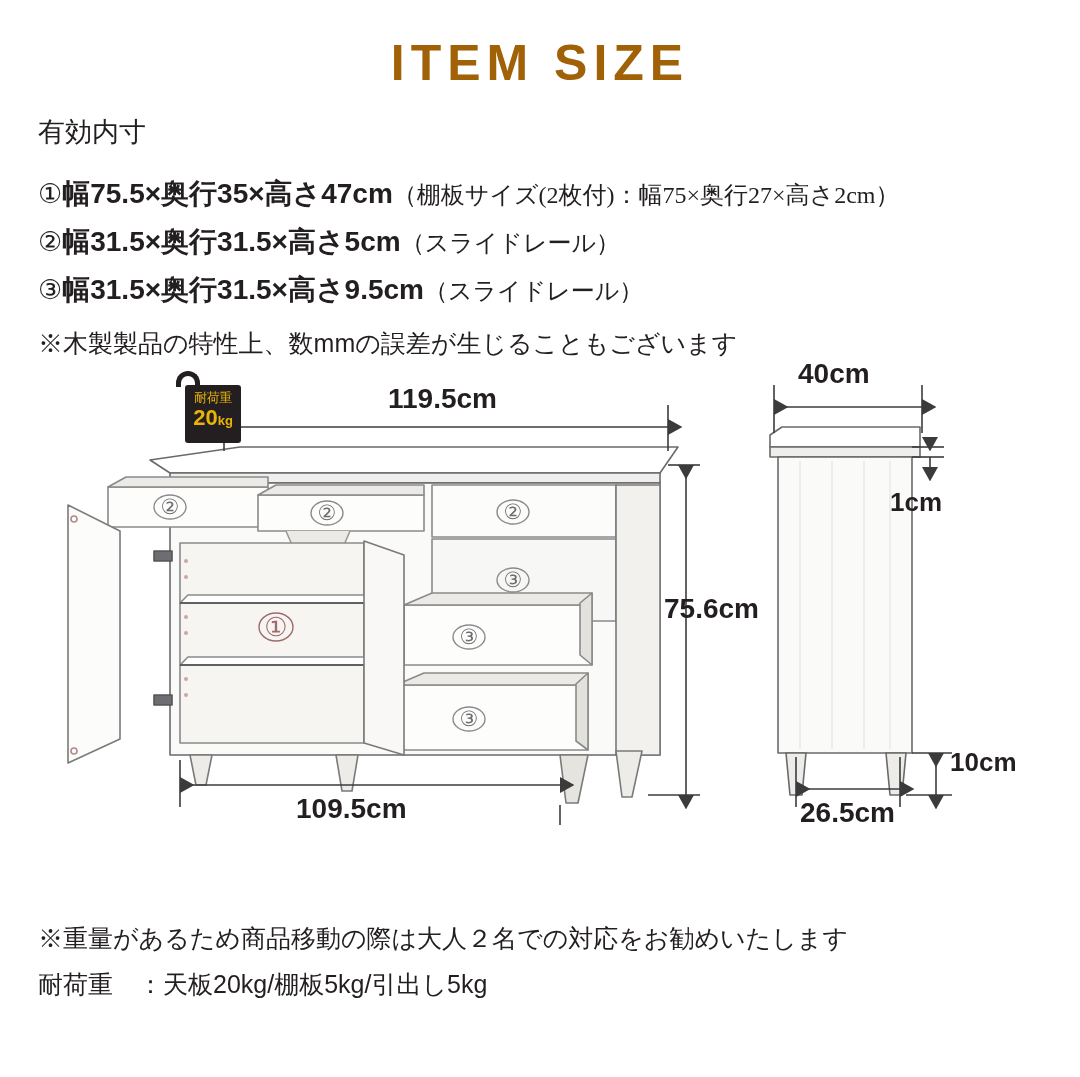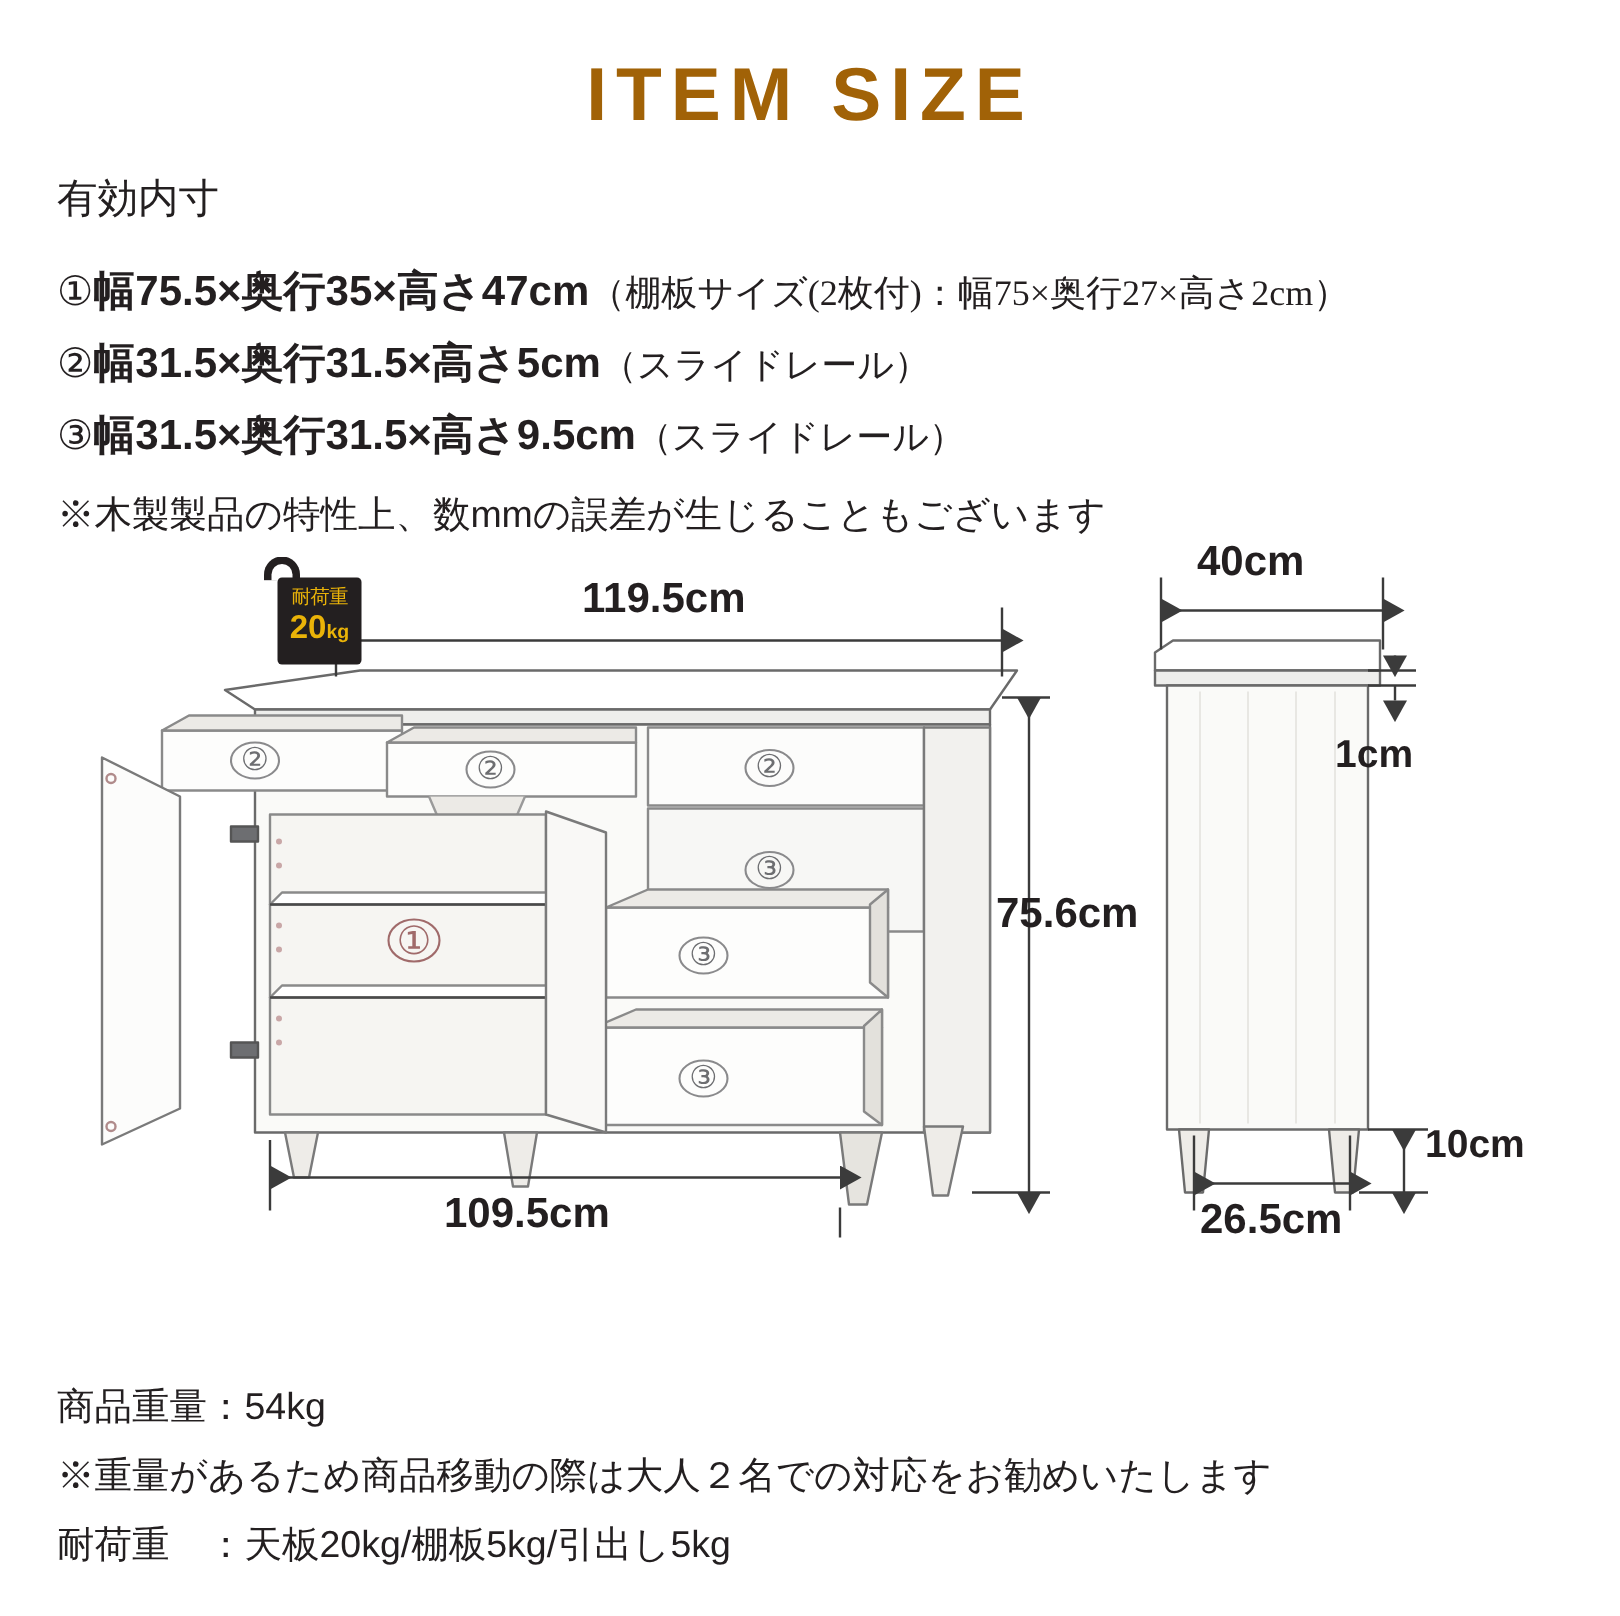--- a/index.html
+++ b/index.html
@@ -328,18 +328,17 @@
     <div class="cnum" style="left:155px; top:137px;">②</div>
     <div class="cnum" style="left:312px; top:143px;">②</div>
     <div class="cnum" style="left:498px; top:142px;">②</div>
     <div class="cnum" style="left:498px; top:210px;">③</div>
     <div class="cnum" style="left:454px; top:267px;">③</div>
     <div class="cnum" style="left:454px; top:349px;">③</div>
     <div class="cnum big" style="left:258px; top:254px; color:#a06a6a;">①</div>
   </div>
 
   <div class="bottom-block">
-    <div class="bottom-line">商品重量：54kg</div>
     <div class="bottom-line">※重量があるため商品移動の際は大人２名での対応をお勧めいたします</div>
     <div class="bottom-line">耐荷重　：天板20kg/棚板5kg/引出し5kg</div>
   </div>
 
 </div>
 
 </body></html>

